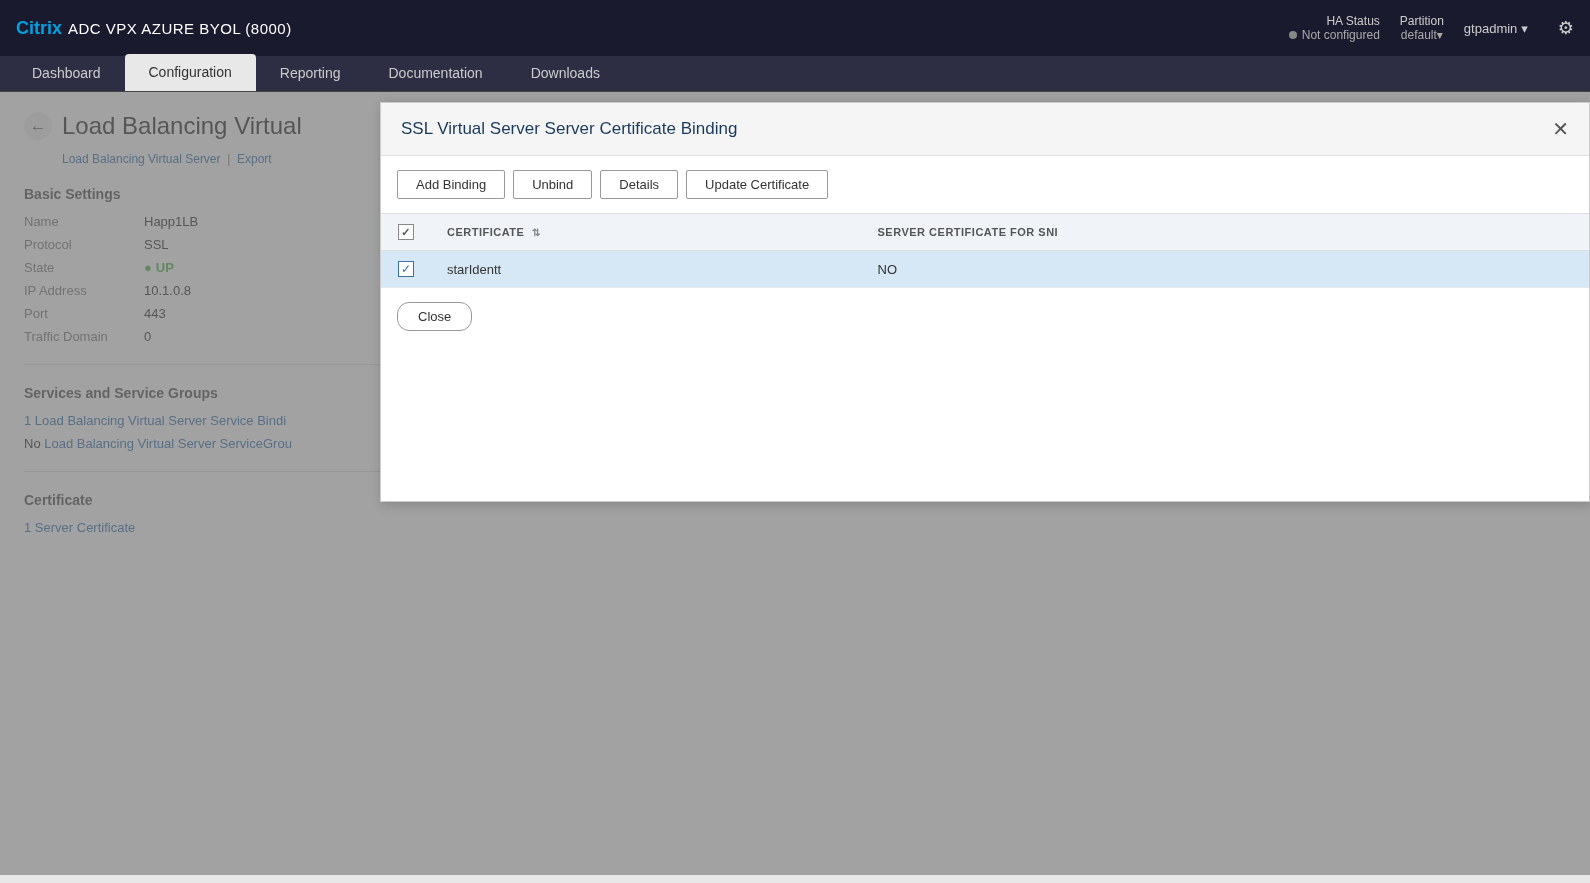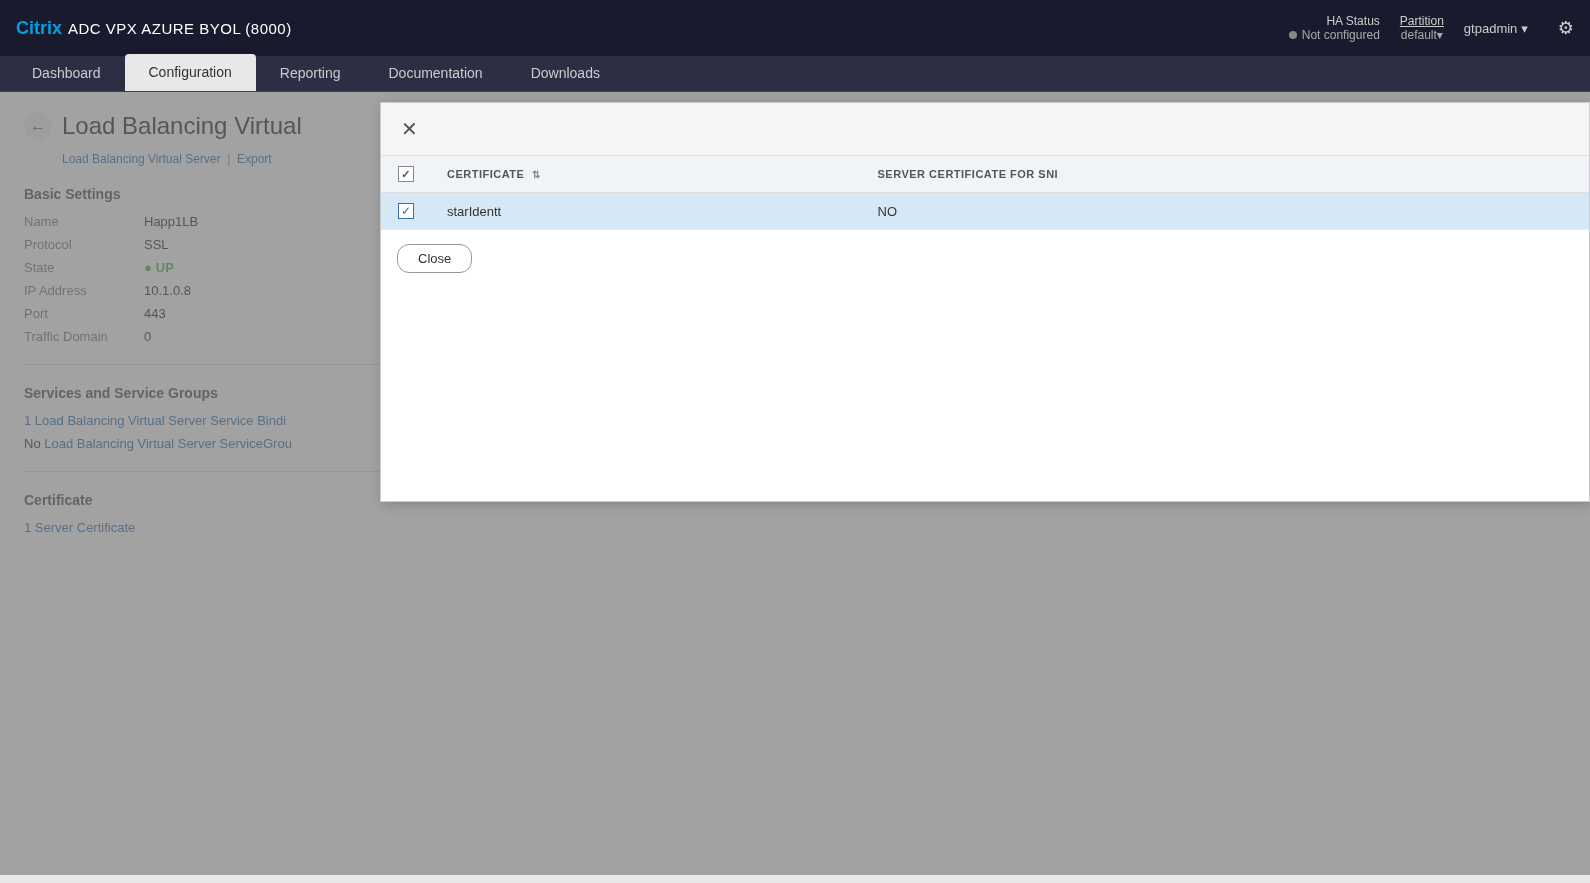--- a/index.html
+++ b/index.html
@@ -39,21 +39,21 @@
       align-items: center;
       gap: 20px;
       color: #ccc;
       font-size: 13px;
     }
     .ha-status { display: flex; flex-direction: column; align-items: flex-end; }
     .ha-status-label { color: #ccc; font-size: 12px; }
     .ha-status-value { display: flex; align-items: center; gap: 5px; font-size: 12px; color: #aaa; }
     .ha-dot { width: 8px; height: 8px; border-radius: 50%; background: #888; }
     .partition { display: flex; flex-direction: column; align-items: center; font-size: 12px; color: #ccc; }
-    .partition-label { font-size: 12px; color: #ccc; text-decoration: underline; }
+    .partition-label { font-size: 12px; color: #ccc; }
     .partition-value { display: flex; align-items: center; color: #aaa; }
     .user-label { color: #ccc; font-size: 13px; display: flex; align-items: center; gap: 4px; }
     .gear-icon { font-size: 18px; color: #ccc; cursor: pointer; margin-left: 10px; }
 
     
     .nav-tabs {
       background: #2d2d44;
       display: flex;
       height: 36px;
       align-items: flex-end;
@@ -330,21 +330,28 @@
       <div style="margin-bottom:8px;">
         <span class="cert-link">1 Server Certificate</span>
       </div>
     </div>
   </div>
 
   <div class="modal-overlay"></div>
 
   <div class="modal">
     <div class="modal-header">
+      <span class="modal-title">SSL Virtual Server Server Certificate Binding</span>
       <button class="modal-close">✕</button>
+    </div>
+    <div class="modal-toolbar">
+      <button class="btn">Add Binding</button>
+      <button class="btn">Unbind</button>
+      <button class="btn">Details</button>
+      <button class="btn">Update Certificate</button>
     </div>
     <table class="modal-table">
       <thead>
         <tr>
           <th>
             <div class="checkbox-header">✓</div>
           </th>
           <th>
             CERTIFICATE <span class="sort-icon">⇅</span>
           </th>

